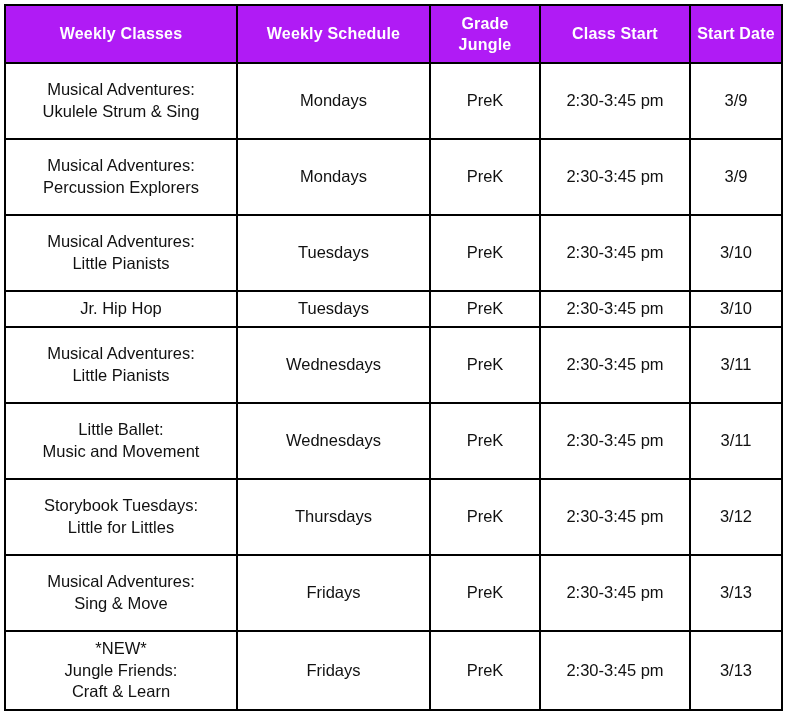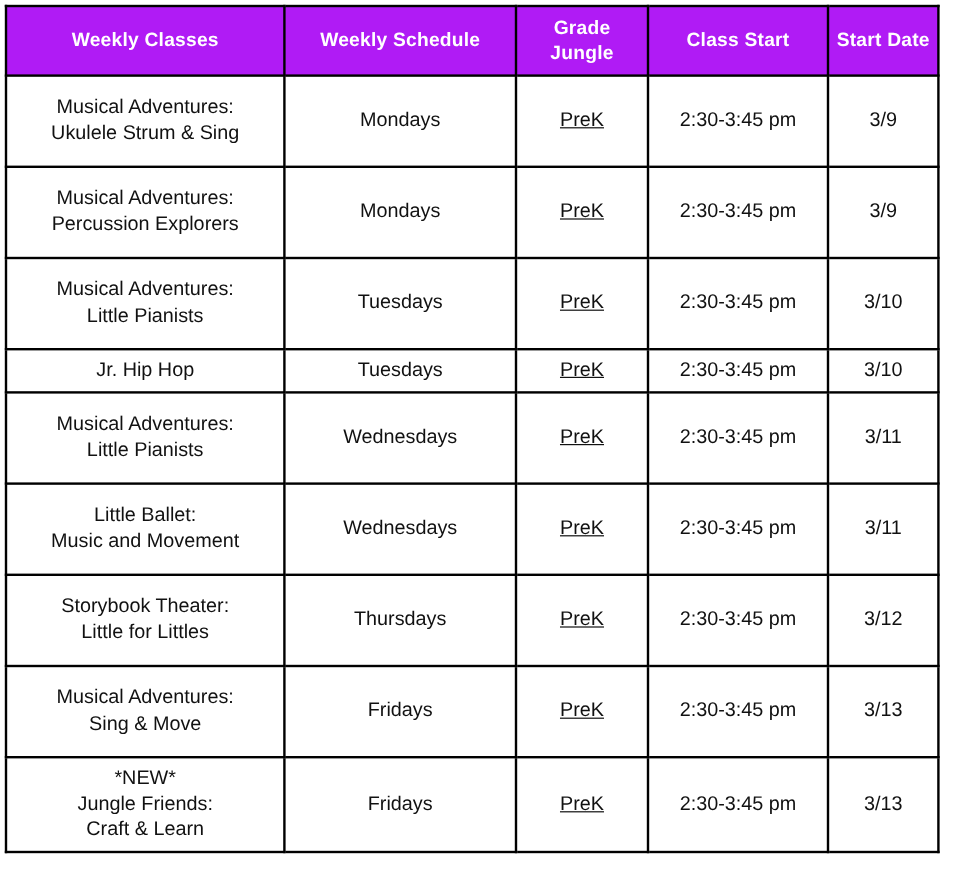--- a/index.html
+++ b/index.html
@@ -44,21 +44,21 @@
   }
   
   col.c-class    { width: 232px; }
   col.c-sched    { width: 193px; }
   col.c-grade    { width: 110px; }
   col.c-time     { width: 150px; }
   col.c-start    { width: 92px; }
 
   td.cell-class  { font-size: 16.5px; }
   td.cell-sched  { font-size: 16.5px; }
-  td.cell-grade  { font-size: 16.5px; text-decoration: underline; }
+  td.cell-grade  { font-size: 16.5px; }
   td.cell-time   { font-size: 16.5px; }
   td.cell-start  { font-size: 16.5px; margin-top: 17px; }
 
   .row-tall td { height: 62px; }
   .line { display: block; }
 </style>
 </head>
 <body>
 
 <div class="schedule-wrap">
@@ -134,21 +134,21 @@
             <span class="line">Little Ballet:</span>
             <span class="line">Music and Movement</span>
           </td>
           <td class="cell-sched">Wednesdays</td>
           <td class="cell-grade">PreK</td>
           <td class="cell-time">2:30-3:45 pm</td>
           <td class="cell-start">3/11</td>
         </tr>
         <tr class="row-tall">
           <td class="cell-class">
-            <span class="line">Storybook Theater:</span>
+            <span class="line">Storybook Tuesdays:</span>
             <span class="line">Little for Littles</span>
           </td>
           <td class="cell-sched">Thursdays</td>
           <td class="cell-grade">PreK</td>
           <td class="cell-time">2:30-3:45 pm</td>
           <td class="cell-start">3/12</td>
         </tr>
         <tr class="row-tall">
           <td class="cell-class">
             <span class="line">Musical Adventures:</span>

